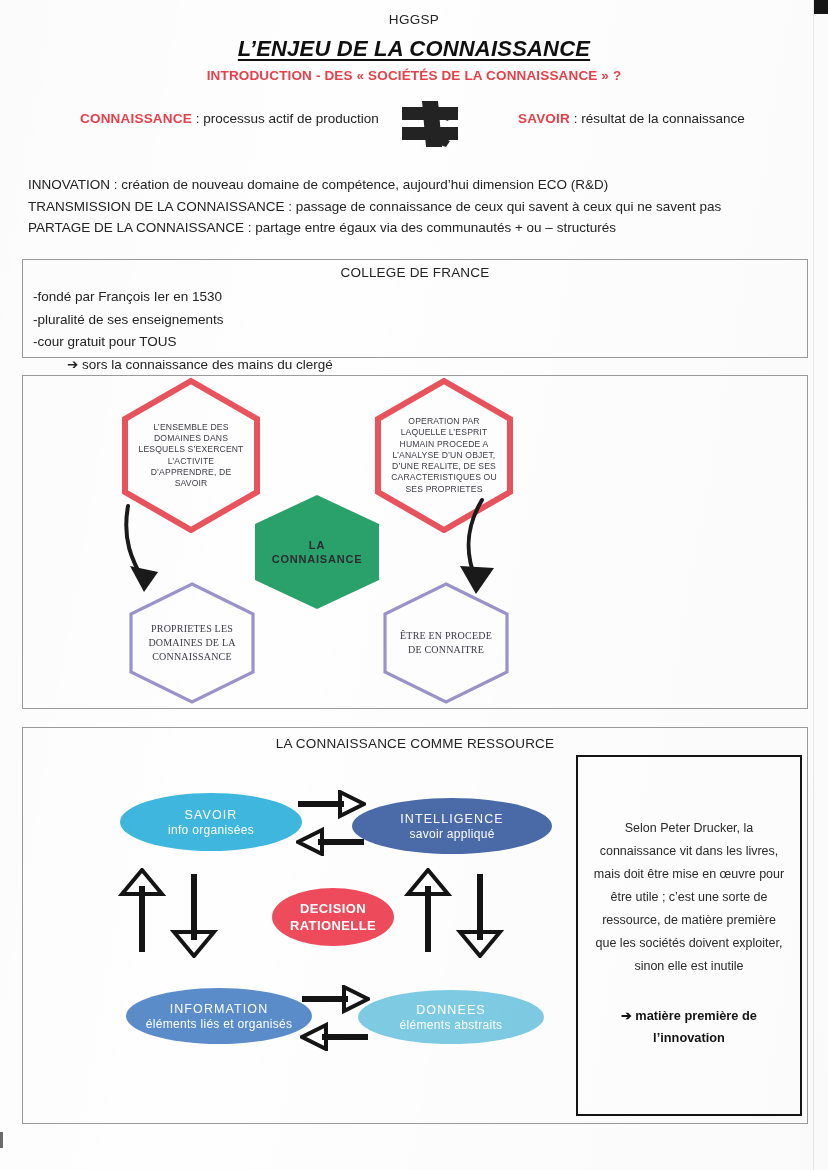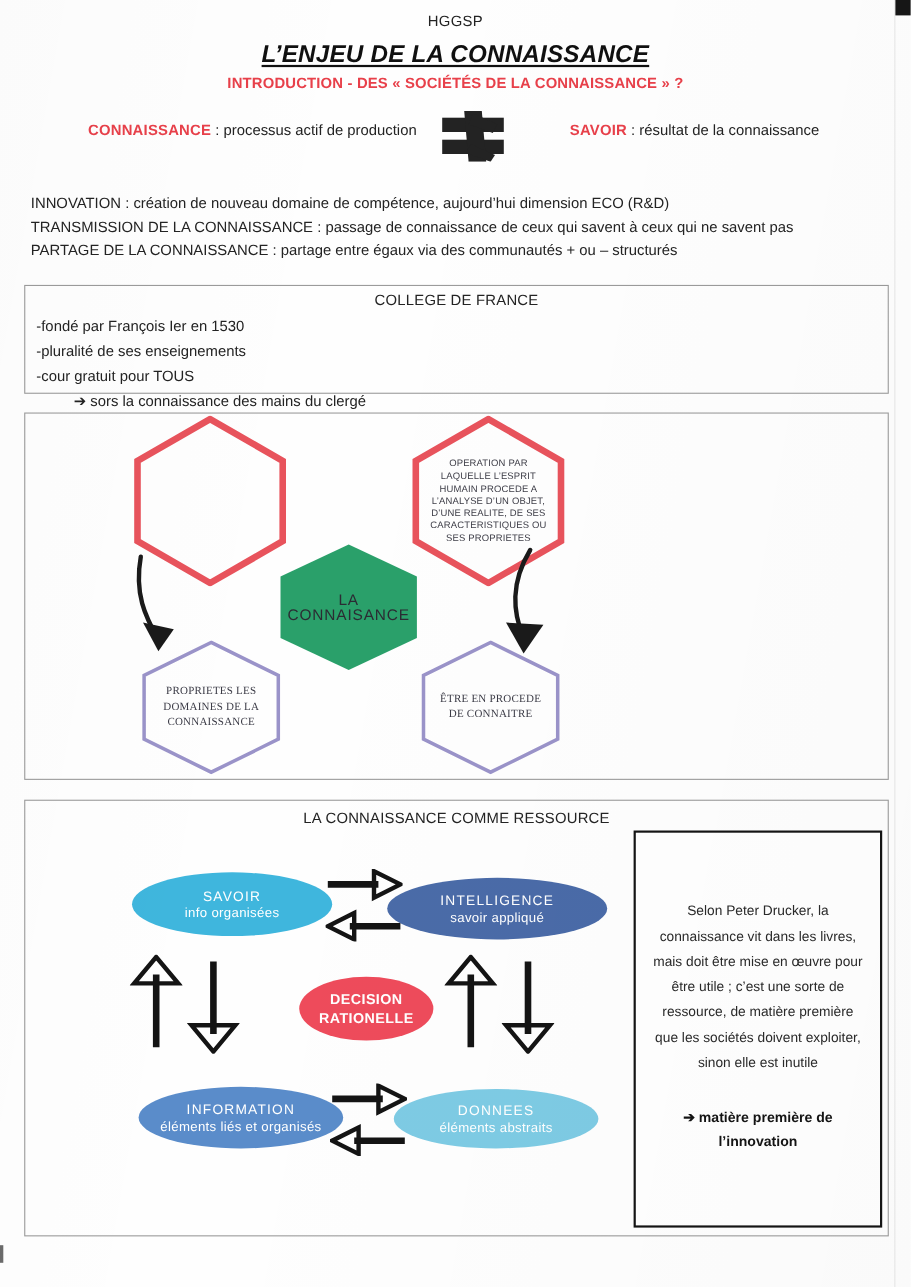--- a/index.html
+++ b/index.html
@@ -42,21 +42,21 @@
   .sec-title{position:absolute;left:0;width:100%;text-align:center;font-size:13.5px;color:#232323;letter-spacing:.2px;}
 
   .college-list{position:absolute;left:10px;top:26px;font-size:13.5px;line-height:22.5px;color:#232323;}
   .college-list .sub{display:block;padding-left:34px;}
 
   
   .hexwrap{position:absolute;display:flex;align-items:center;justify-content:center;text-align:center;}
   .hex{position:absolute;inset:0;}
   .hextxt{position:relative;z-index:2;font-size:8.6px;line-height:11.2px;color:#3c3c46;letter-spacing:.15px;padding:0 14px;}
   .hextxt.purple{font-size:10px;line-height:14px;color:#3b3b46;font-family:"Liberation Serif",serif;letter-spacing:.2px;}
-  .hextxt.green{font-size:14px;line-height:14px;color:#2b2b33;font-weight:normal;letter-spacing:.8px;text-align:center;}
+  .hextxt.green{font-size:11px;line-height:14px;color:#2b2b33;font-weight:bold;letter-spacing:.8px;text-align:center;}
 
   #hex-ensemble{left:121px;top:378px;width:140px;height:155px;}
   #hex-operation{left:374px;top:378px;width:140px;height:155px;}
   #hex-center{left:253px;top:494px;width:128px;height:116px;}
   #hex-maitriser{left:128px;top:582px;width:128px;height:122px;}
   #hex-etre{left:382px;top:582px;width:128px;height:122px;}
 
   .arrow-svg{position:absolute;}
   #arrow-left{left:112px;top:500px;width:80px;height:100px;}
   #arrow-right{left:442px;top:494px;width:80px;height:106px;}
@@ -126,20 +126,21 @@
       <span class="sub">➔ sors la connaissance des mains du clergé</span>
     </div>
   </div>
 
   <div class="frame" id="sec-hex"></div>
 
   <div class="hexwrap" id="hex-ensemble">
     <svg class="hex" viewBox="0 0 140 155" preserveAspectRatio="none">
       <polygon points="70,3 136,41 136,114 70,152 4,114 4,41" fill="none" stroke="#e8535c" stroke-width="6"></polygon>
     </svg>
+    <div class="hextxt">L’ENSEMBLE DES DOMAINES DANS LESQUELS S’EXERCENT L’ACTIVITE D’APPRENDRE, DE SAVOIR</div>
   </div>
 
   <div class="hexwrap" id="hex-operation">
     <svg class="hex" viewBox="0 0 140 155" preserveAspectRatio="none">
       <polygon points="70,3 136,41 136,114 70,152 4,114 4,41" fill="none" stroke="#e8535c" stroke-width="6"></polygon>
     </svg>
     <div class="hextxt">OPERATION PAR LAQUELLE L’ESPRIT HUMAIN PROCEDE A L’ANALYSE D’UN OBJET, D’UNE REALITE, DE SES CARACTERISTIQUES OU SES PROPRIETES</div>
   </div>
 
   <div class="hexwrap" id="hex-center">

